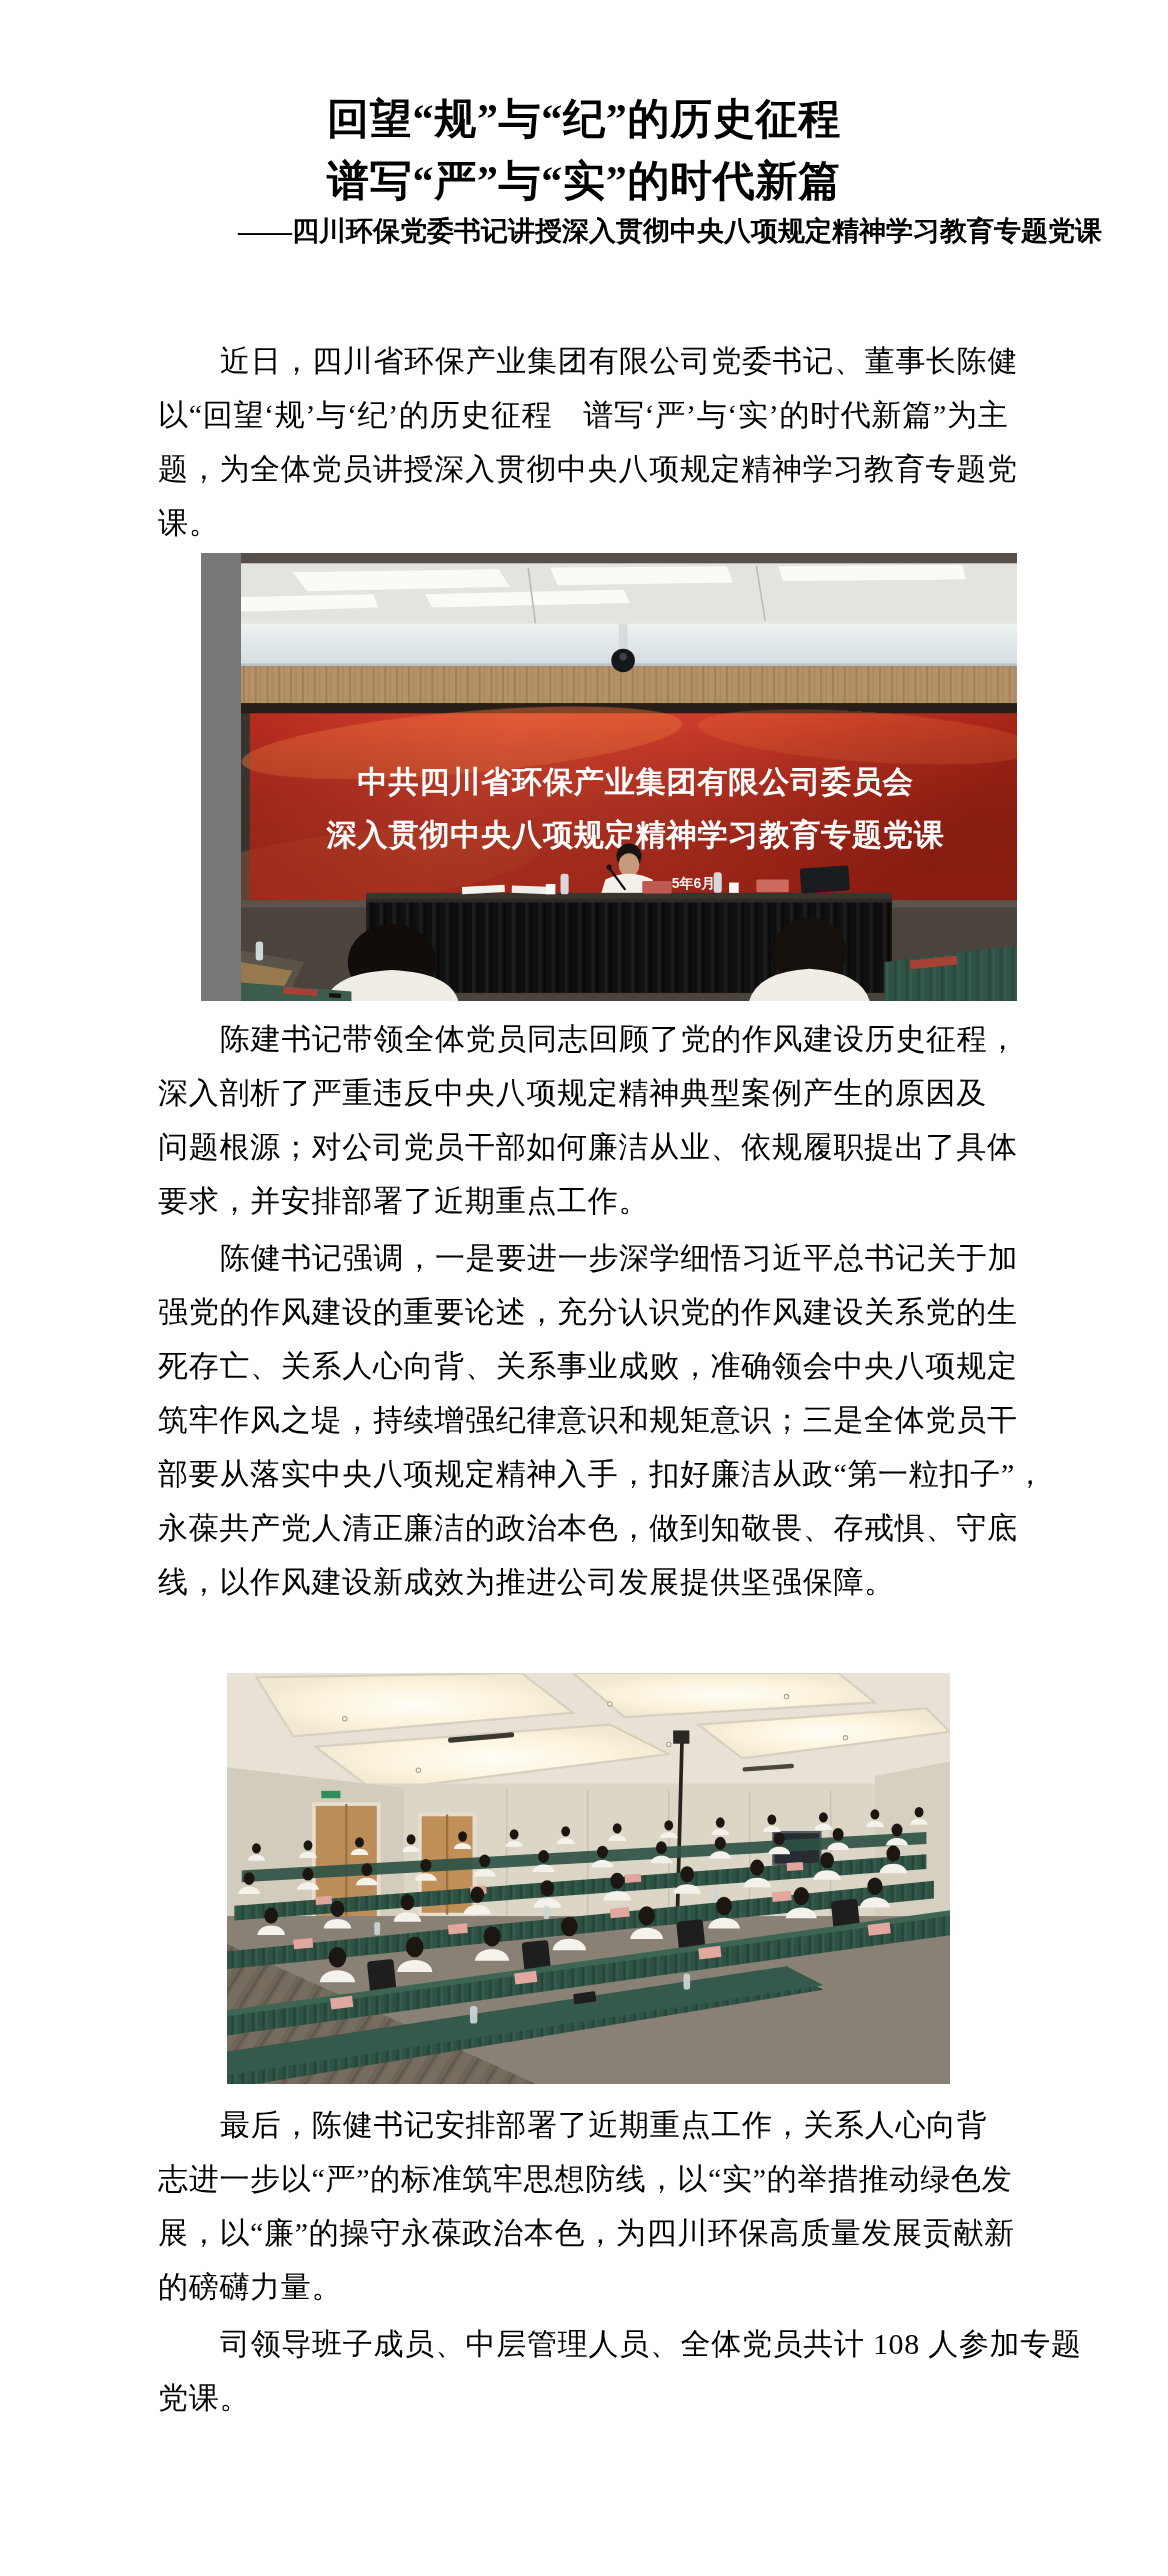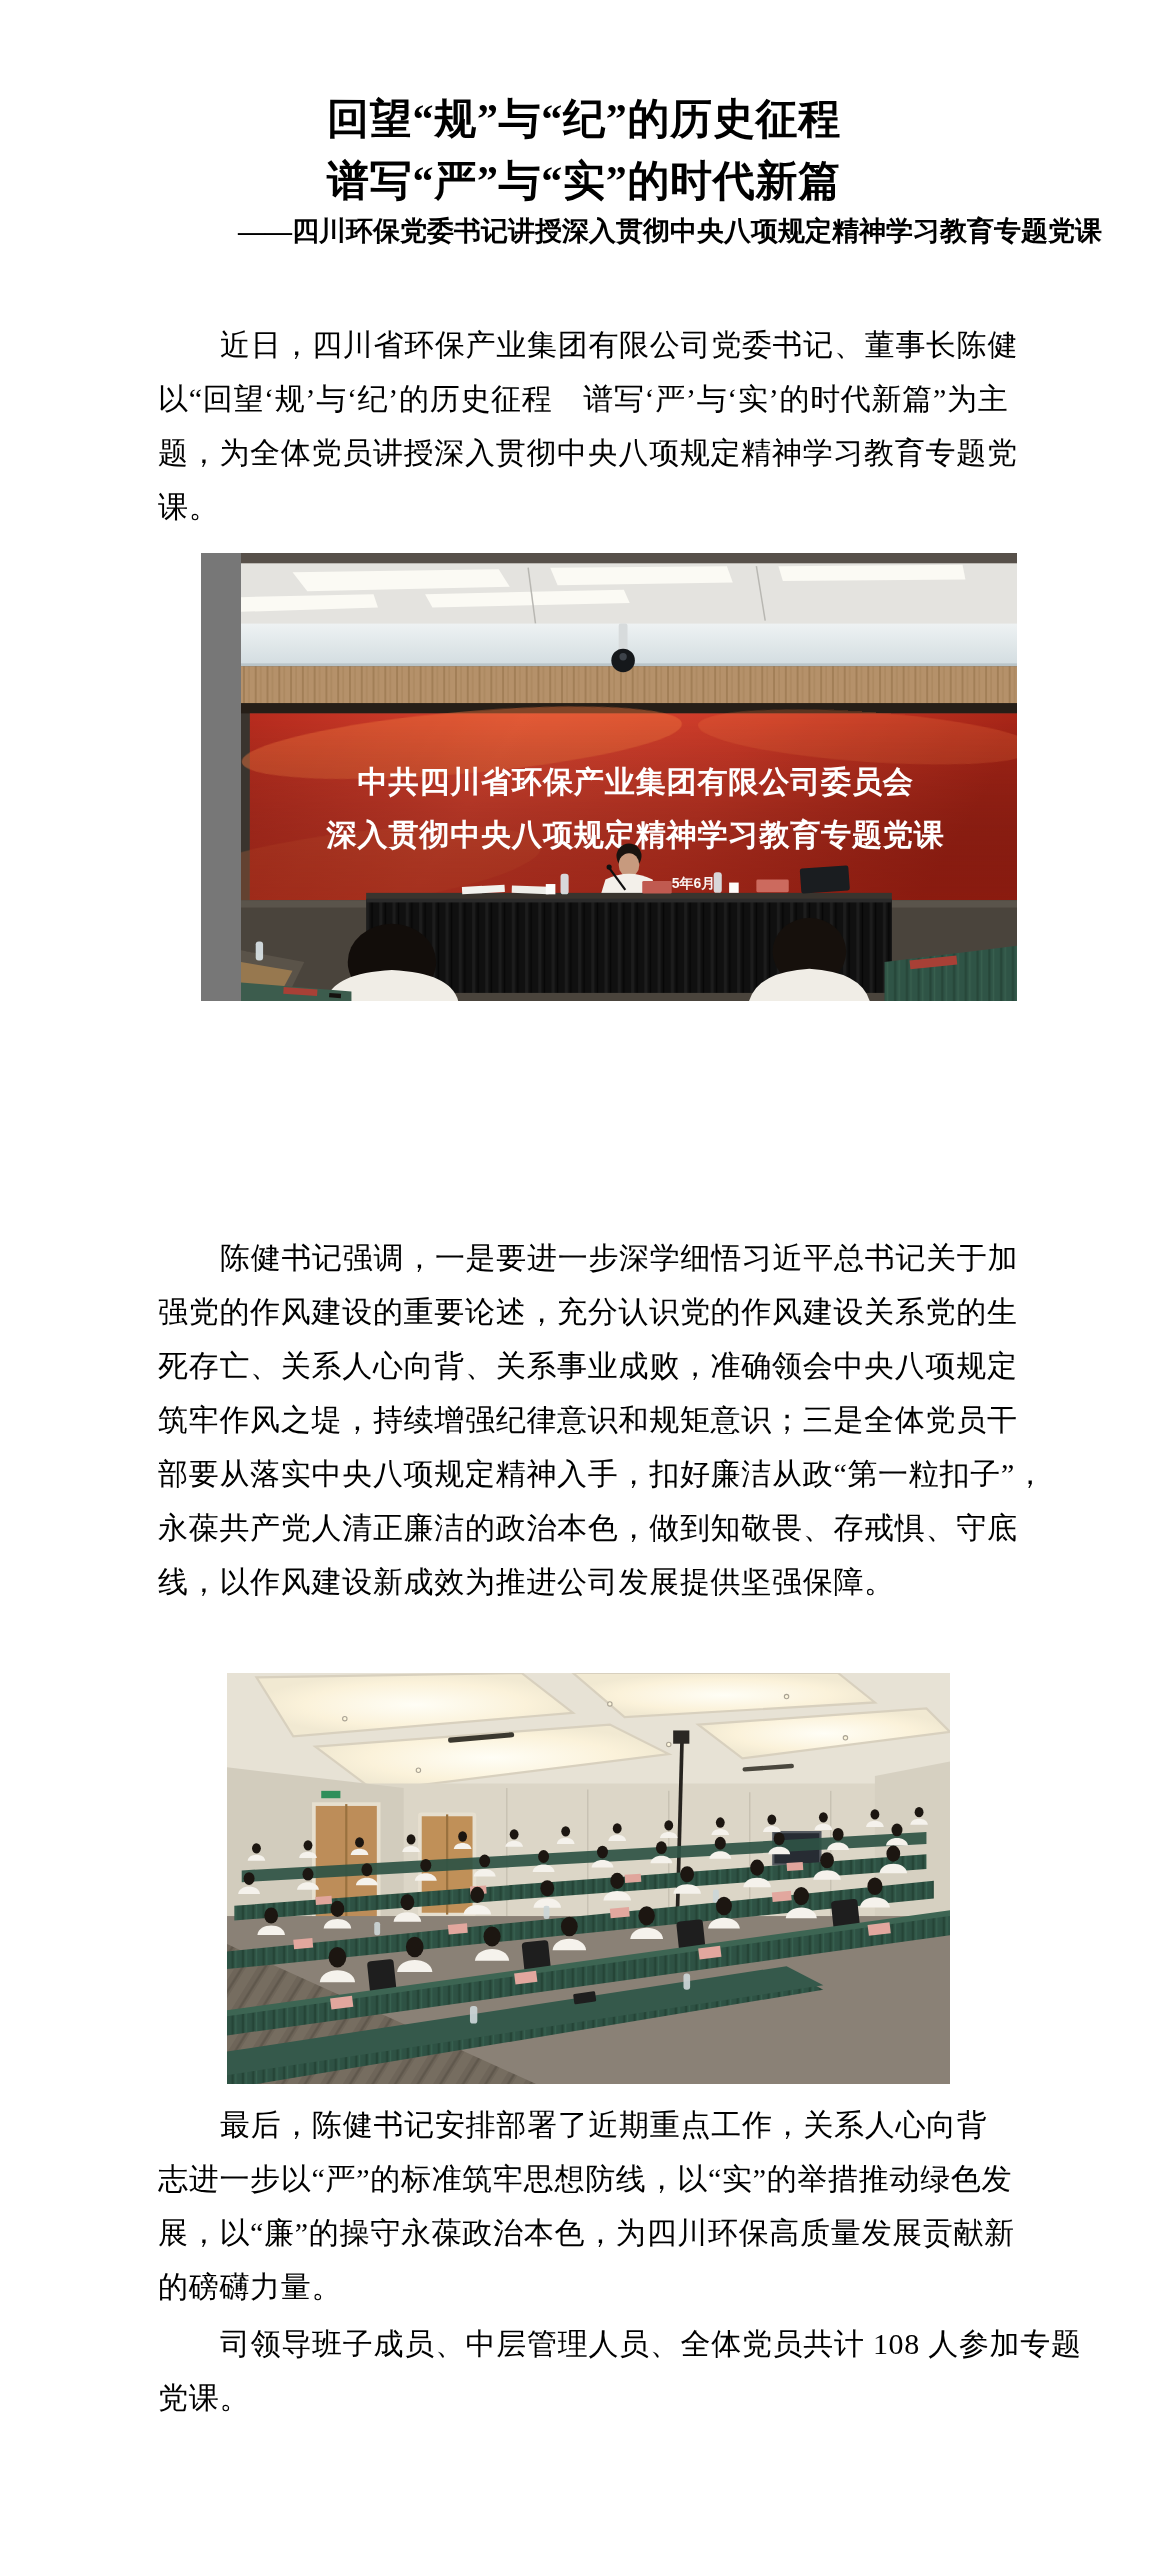--- a/index.html
+++ b/index.html
@@ -10,21 +10,21 @@
   .title{position:absolute;top:88px;left:0;width:1168px;text-align:center;
          font-weight:700;font-size:42px;line-height:62px;letter-spacing:0.7px;}
   .subtitle{position:absolute;top:213px;left:194px;width:920px;
             font-weight:700;font-size:27px;line-height:37px;letter-spacing:0;margin-left:44px;}
 
   .para{position:absolute;left:158px;width:868px;}
   .para .line{font-size:30px;line-height:54px;height:54px;white-space:nowrap;
               letter-spacing:0.7px;}
   .para .line:first-child{text-indent:62px;}
 
-  #p1{top:318px;}
+  #p1{top:334px;}
   #p2{top:1012px;}
   #p3{top:1231px;}
   #p4{top:2098px;}
   #p5{top:2317px;}
 
   .photo{position:absolute;overflow:hidden;background:#777;}
   #photo1{left:201px;top:553px;width:776px;height:448px;padding-left:40px;}
   #photo2{left:227px;top:1673px;width:723px;height:411px;}
   .photo svg{display:block;width:100%;height:100%;}
 
@@ -166,20 +166,26 @@
         <rect x="20" y="528" width="10" height="26" rx="4" fill="#dde7ea" opacity="0.9"></rect>
         <polygon points="0,584 150,596 150,609 0,609" fill="#3c5c4d"></polygon>
         <rect x="58" y="590" width="46" height="9" fill="#a84036" transform="rotate(4 58 590)"></rect>
         <rect x="120" y="598" width="16" height="6" fill="#15120f" transform="rotate(4 120 598)"></rect>
         <polygon points="874,556 1054,534 1054,609 874,609" fill="url(#p_pleatg)"></polygon>
         <rect x="908" y="554" width="64" height="12" fill="#a84036" transform="rotate(-6 908 554)"></rect>
       </g>
     </svg>
   </figure>
 
+  <div class="para" id="p2">
+      <div class="line">陈建书记带领全体党员同志回顾了党的作风建设历史征程，</div>
+      <div class="line">深入剖析了严重违反中央八项规定精神典型案例产生的原因及</div>
+      <div class="line">问题根源；对公司党员干部如何廉洁从业、依规履职提出了具体</div>
+      <div class="line">要求，并安排部署了近期重点工作。</div>
+    </div>
   <div class="para" id="p3">
       <div class="line">陈健书记强调，一是要进一步深学细悟习近平总书记关于加</div>
       <div class="line">强党的作风建设的重要论述，充分认识党的作风建设关系党的生</div>
       <div class="line">死存亡、关系人心向背、关系事业成败，准确领会中央八项规定</div>
       <div class="line">筑牢作风之堤，持续增强纪律意识和规矩意识；三是全体党员干</div>
       <div class="line">部要从落实中央八项规定精神入手，扣好廉洁从政“第一粒扣子”，</div>
       <div class="line">永葆共产党人清正廉洁的政治本色，做到知敬畏、存戒惧、守底</div>
       <div class="line">线，以作风建设新成效为推进公司发展提供坚强保障。</div>
     </div>
 

